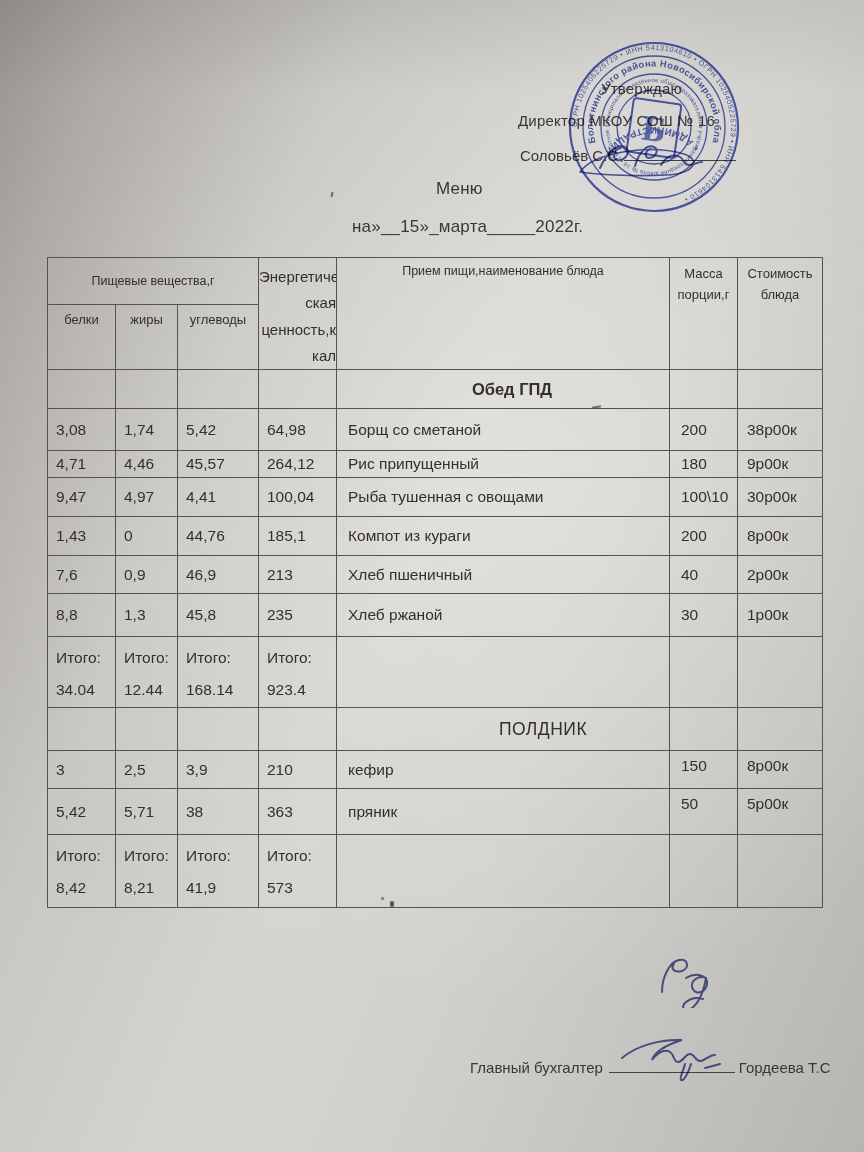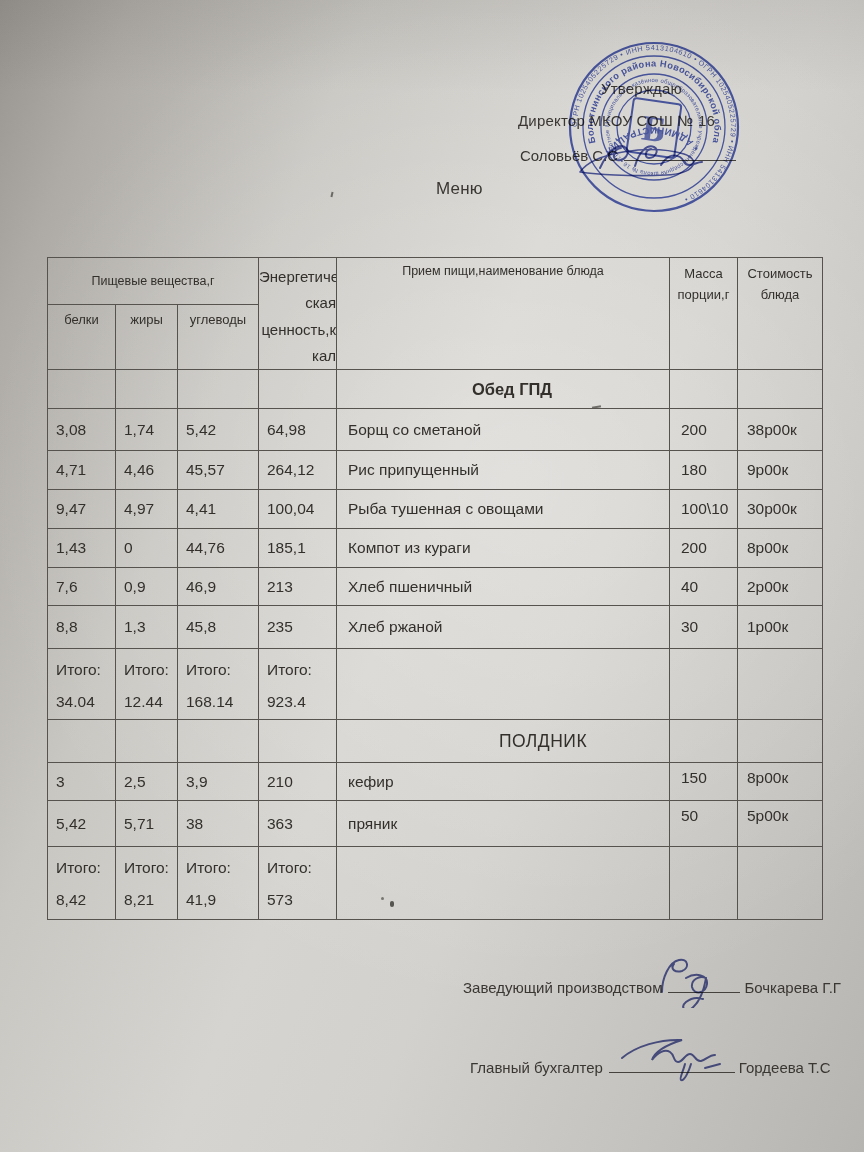--- a/index.html
+++ b/index.html
@@ -48,20 +48,21 @@
 
 <div class="photo">
 
   <div class="typed t15" style="left:601px;top:80px;">Утверждаю</div>
   <div class="typed t15" style="left:518px;top:112px;">Директор МКОУ СОШ № 16</div>
   <div class="sigline" style="left:520px;top:146px;">
     <span>Соловьёв С.С</span>
     <span class="uscore" style="width:112px;"></span>
   </div>
   <div class="typed t17" style="left:436px;top:179px;">Меню</div>
+  <div class="typed t17" style="left:352px;top:217px;">на»__15»_марта_____2022г.</div>
   <div class="ink-tick"></div>
 
   <svg class="ink" style="left:566px;top:39px;opacity:.88;" width="176" height="176" viewBox="0 0 176 176">
     <defs>
       <path id="tpOuter" d="M 11 88 A 77 77 0 0 1 88 11 A 77 77 0 0 1 165 88 A 77 77 0 0 1 88 165 A 77 77 0 0 1 11 88"></path>
       <path id="tpMidTop" d="M 29.6 103.7 A 60.5 60.5 0 1 1 146.4 103.7"></path>
       <path id="tpMidBottom" d="M 140.4 118.3 A 60.5 60.5 0 0 0 35.6 118.3"></path>
       <path id="tpInner" d="M 43 88 A 45 45 0 0 1 88 43 A 45 45 0 0 1 133 88 A 45 45 0 0 1 88 133 A 45 45 0 0 1 43 88"></path>
     </defs>
     <g fill="none" stroke="#3c4eb2">
@@ -136,21 +137,21 @@
 
       <tr style="height:42px">
         <td class="num">3,08</td>
         <td class="num">1,74</td>
         <td class="num">5,42</td>
         <td class="num">64,98</td>
         <td class="dish">Борщ со сметаной</td>
         <td class="mass">200</td>
         <td class="price">38р00к</td>
       </tr>
-      <tr style="height:39px">
+      <tr style="height:27px">
         <td class="num">4,71</td>
         <td class="num">4,46</td>
         <td class="num">45,57</td>
         <td class="num">264,12</td>
         <td class="dish">Рис припущенный</td>
         <td class="mass">180</td>
         <td class="price">9р00к</td>
       </tr>
       <tr style="height:39px">
         <td class="num">9,47</td>
@@ -245,25 +246,20 @@
           <td></td>
           <td></td>
       </tr>
     </tbody>
   </table>
 
   <div class="pen-dash"></div>
   <div class="ink-dot1"></div>
   <div class="ink-dot2"></div>
 
-  <div class="sigline" style="left:463px;top:978px;">
-    <span>Заведующий производством</span>
-    <span class="uscore" style="width:72px;"></span>
-    <span>Бочкарева Г.Г</span>
-  </div>
   <svg class="ink" style="left:648px;top:948px;opacity:.85;" width="80" height="60" viewBox="0 0 80 60">
     <path d="M14 44 c0,-14 7,-30 17,-32 c9,-2 11,8 3,11 c-7,2 -12,-2 -8,-7 m12,14 c10,-6 22,-3 21,6 c-1,9 -13,12 -15,3 c-1,-7 7,-12 14,-9 c-2,12 -7,25 -15,31 c-6,4 -11,-2 -5,-7 c5,-4 11,-5 17,-3" fill="none" stroke="#3d4693" stroke-width="2" stroke-linecap="round"></path>
   </svg>
 
   <div class="sigline" style="left:470px;top:1058px;">
     <span>Главный бухгалтер</span>
     <span class="uscore" style="width:126px;"></span>
     <span>Гордеева Т.С</span>
   </div>
   <svg class="ink" style="left:612px;top:1028px;opacity:.85;" width="120" height="55" viewBox="0 0 120 55">

